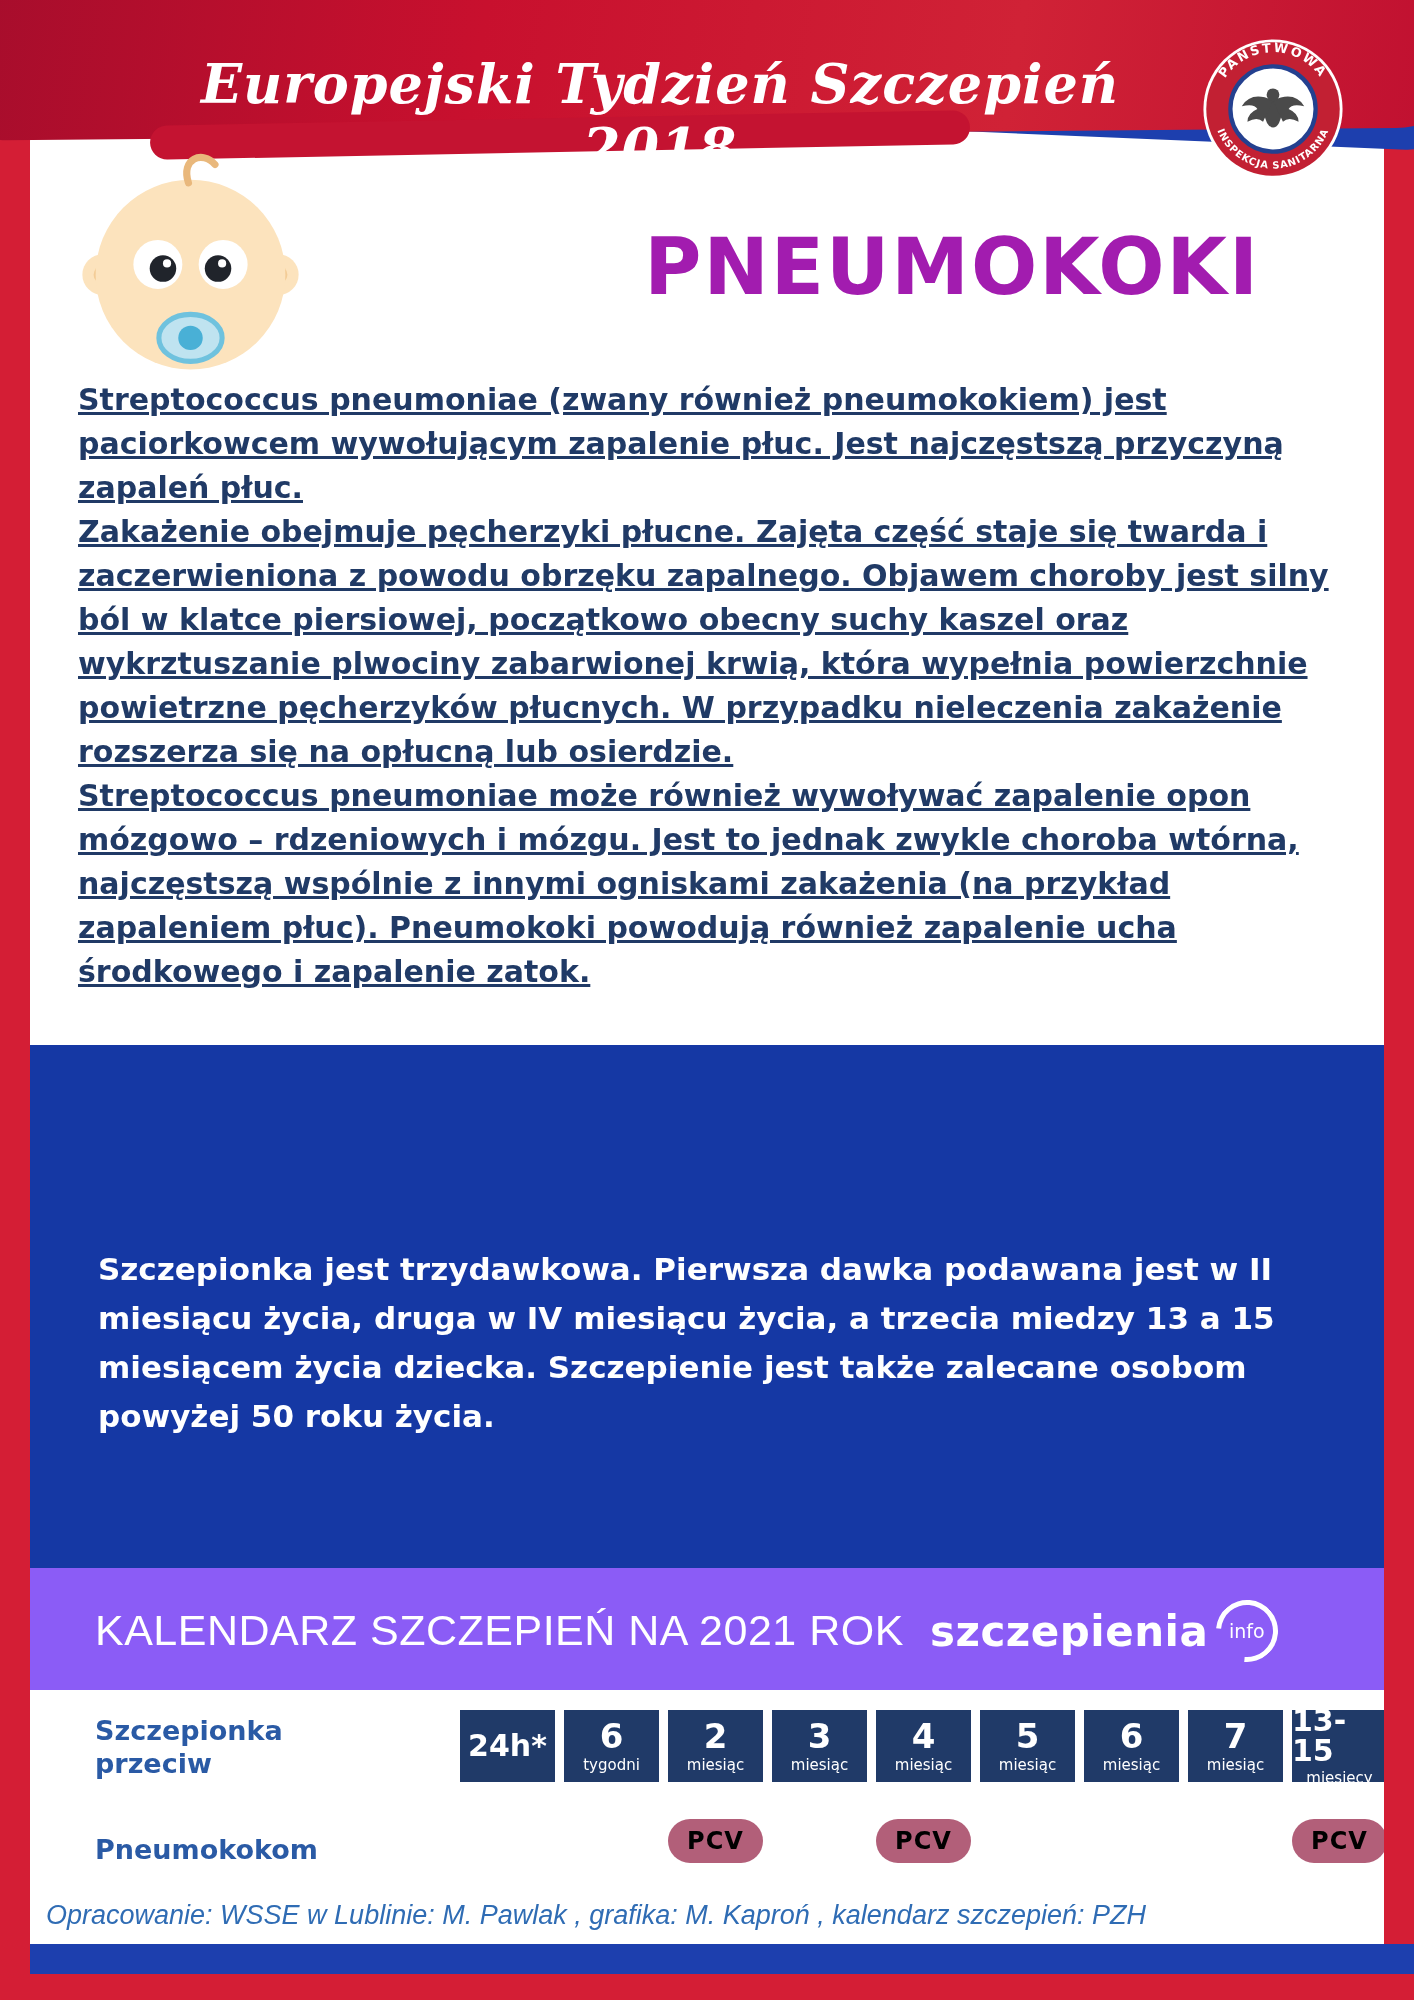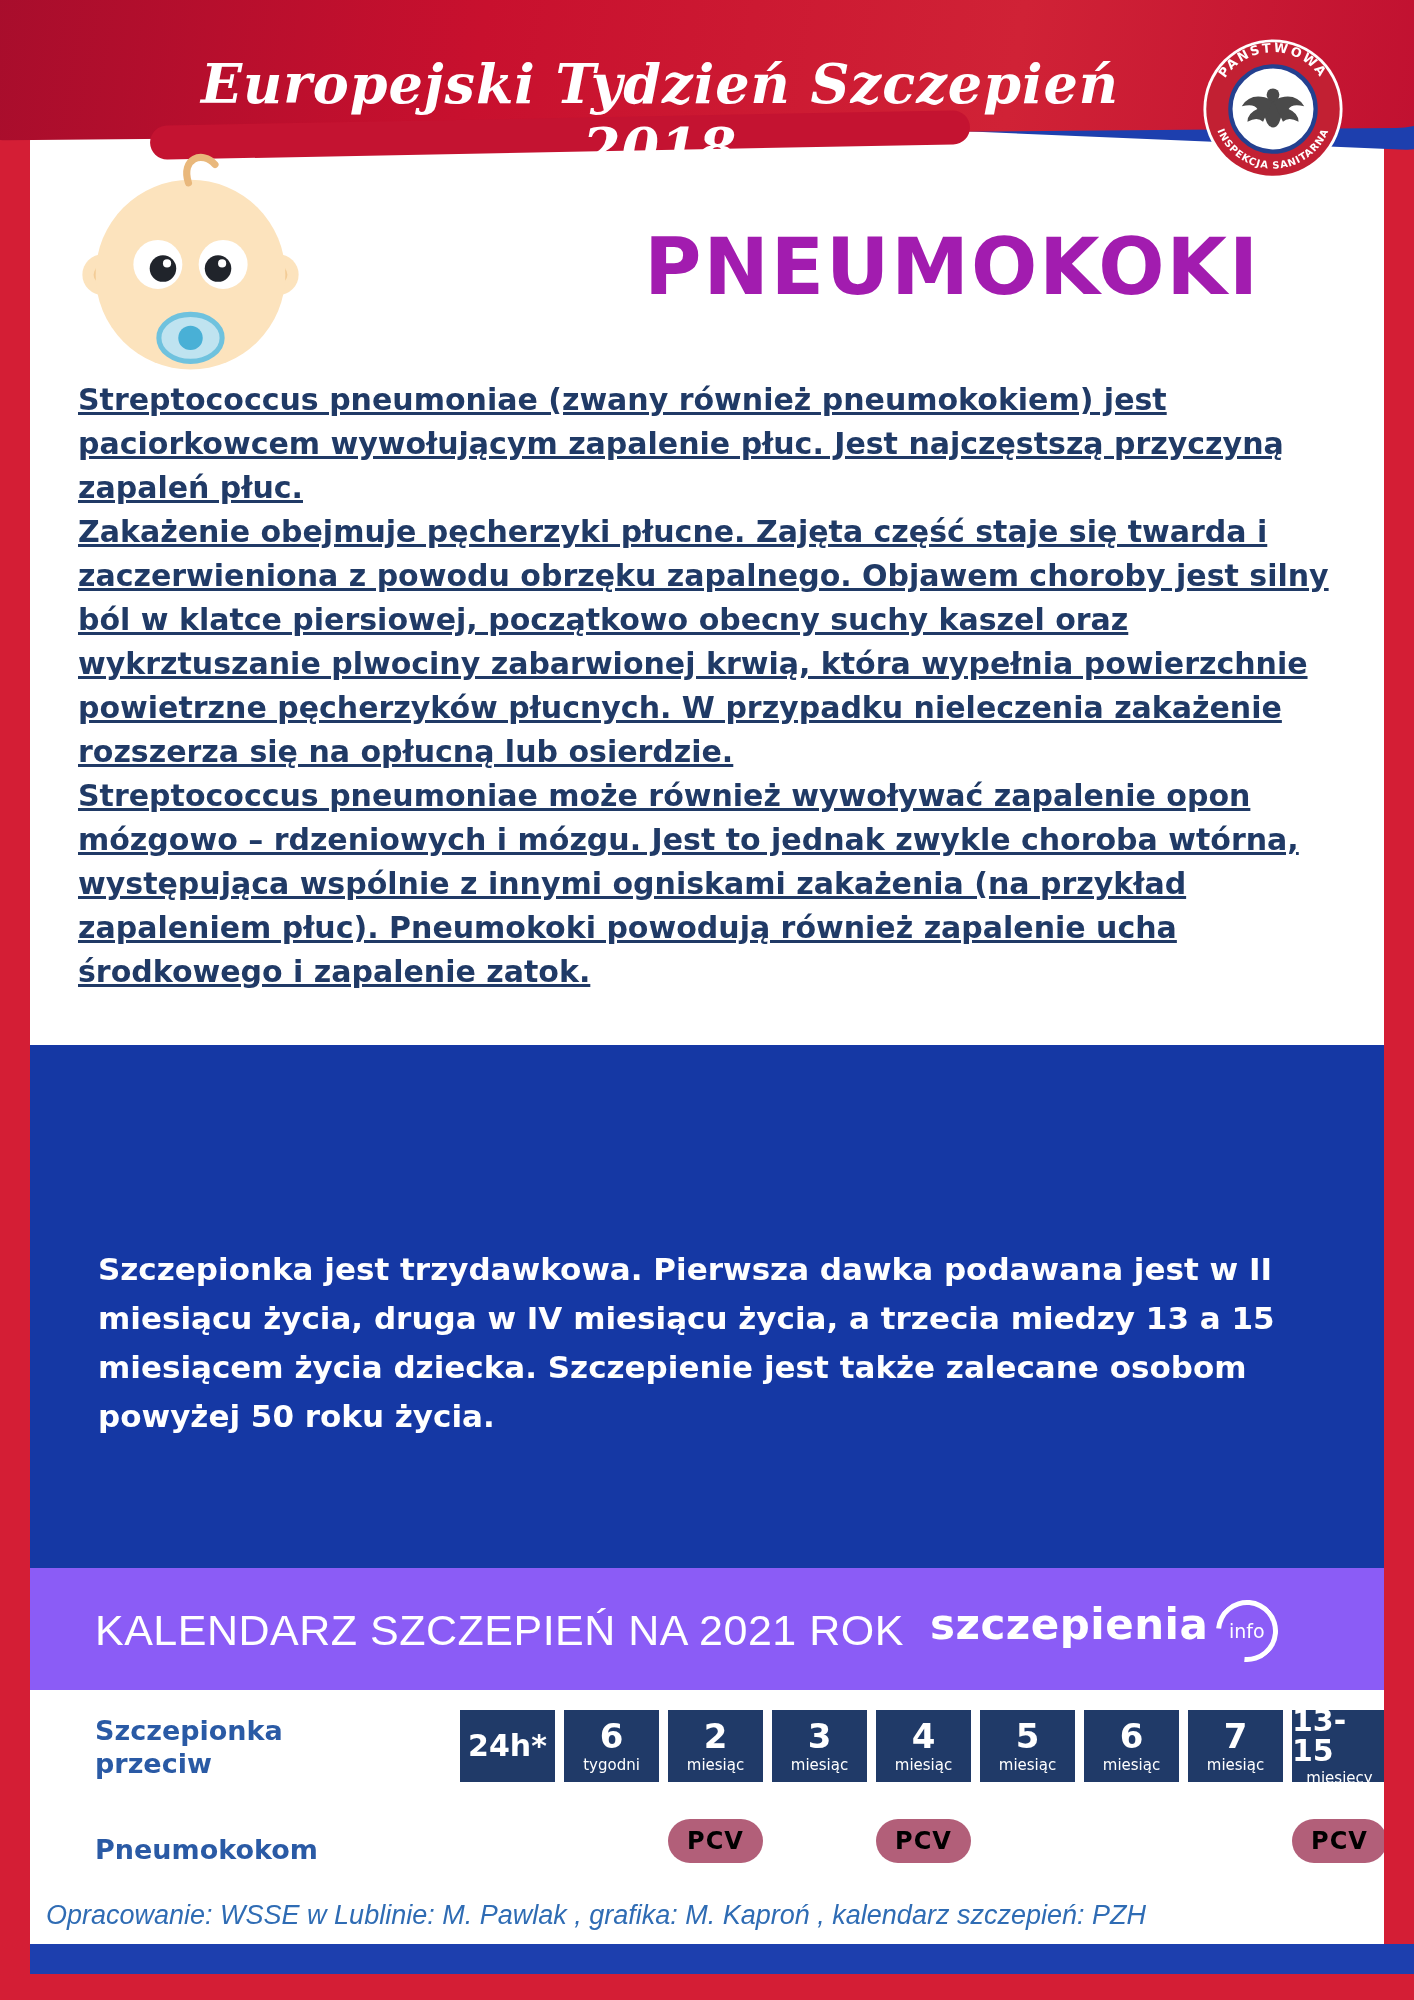--- a/index.html
+++ b/index.html
@@ -30,21 +30,21 @@
     font-size:78px;font-weight:800;letter-spacing:2px;color:#a21caf;z-index:4;}
 
   .body-text{position:absolute;left:78px;top:378px;width:1282px;color:#203a66;font-size:30px;font-weight:700;line-height:44px;text-decoration:underline;}
   .body-text p{margin:0;}
 
   .vaccine-box{position:absolute;left:30px;top:1045px;width:1354px;height:523px;background:#1538a4;}
   .vaccine-box p{margin:0;padding:200px 70px 0 68px;color:#ffffff;font-size:31px;font-weight:700;line-height:49px;max-width:1230px;}
 
   .calendar-band{position:absolute;left:30px;top:1568px;width:1354px;height:122px;background:#8b5cf6;}
   .calendar-title{position:absolute;left:65px;top:38px;color:#ffffff;font-size:43px;letter-spacing:0.5px;font-family:"Liberation Sans",sans-serif;}
-  .brand{position:absolute;left:900px;top:32px;display:flex;align-items:flex-start;}
+  .brand{position:absolute;left:900px;top:32px;display:flex;align-items:center;}
   .brand-name{color:#ffffff;font-size:42px;font-weight:bold;letter-spacing:0.5px;}
   .brand-circle{width:52px;height:52px;margin-left:8px;border:5px solid #ffffff;border-left-color:transparent;
     border-radius:50%;display:flex;align-items:center;justify-content:center;transform:rotate(-40deg);}
   .brand-info{color:#ffffff;font-size:19px;font-weight:400;transform:rotate(40deg);}
 
   .table-area{position:absolute;left:30px;top:1690px;width:1354px;height:204px;background:#ffffff;}
   .row-label{position:absolute;left:65px;top:24px;color:#2a5aa5;font-size:27px;font-weight:bold;line-height:33px;}
   .vaccine-label{position:absolute;left:65px;top:144px;color:#2a5aa5;font-size:27px;font-weight:bold;}
 
   .col-row{position:absolute;left:430px;top:20px;display:flex;gap:9px;}
@@ -120,21 +120,21 @@
       <ellipse cx="120" cy="194" rx="31" ry="23" fill="none" stroke="#6fc2de" stroke-width="5"></ellipse>
       <circle cx="120" cy="194" r="12" fill="#49b0d6"></circle>
     </svg>
   </div>
 
   <h1 class="main-title">PNEUMOKOKI</h1>
 
   <div class="body-text">
     <p>Streptococcus pneumoniae (zwany również pneumokokiem) jest paciorkowcem wywołującym zapalenie płuc. Jest najczęstszą przyczyną zapaleń płuc.</p>
     <p>Zakażenie obejmuje pęcherzyki płucne. Zajęta część staje się twarda i zaczerwieniona z powodu obrzęku zapalnego. Objawem choroby jest silny ból w klatce piersiowej, początkowo obecny suchy kaszel oraz wykrztuszanie plwociny zabarwionej krwią, która wypełnia powierzchnie powietrzne pęcherzyków płucnych. W przypadku nieleczenia zakażenie rozszerza się na opłucną lub osierdzie.</p>
-    <p>Streptococcus pneumoniae może również wywoływać zapalenie opon mózgowo – rdzeniowych i mózgu. Jest to jednak zwykle choroba wtórna, występująca wspólnie z innymi ogniskami zakażenia (na przykład zapaleniem płuc). Pneumokoki powodują również zapalenie ucha środkowego i zapalenie zatok.</p>
+    <p>Streptococcus pneumoniae może również wywoływać zapalenie opon mózgowo – rdzeniowych i mózgu. Jest to jednak zwykle choroba wtórna, najczęstszą wspólnie z innymi ogniskami zakażenia (na przykład zapaleniem płuc). Pneumokoki powodują również zapalenie ucha środkowego i zapalenie zatok.</p>
   </div>
 
   <div class="vaccine-box">
     <p>Szczepionka jest trzydawkowa. Pierwsza dawka podawana jest w II miesiącu życia, druga w IV miesiącu życia, a trzecia miedzy 13 a 15 miesiącem życia dziecka. Szczepienie jest także zalecane osobom powyżej 50 roku życia.</p>
   </div>
 
   <div class="calendar-band">
     <div class="calendar-title">KALENDARZ SZCZEPIEŃ NA 2021 ROK</div>
     <div class="brand">
       <span class="brand-name">szczepienia</span>

